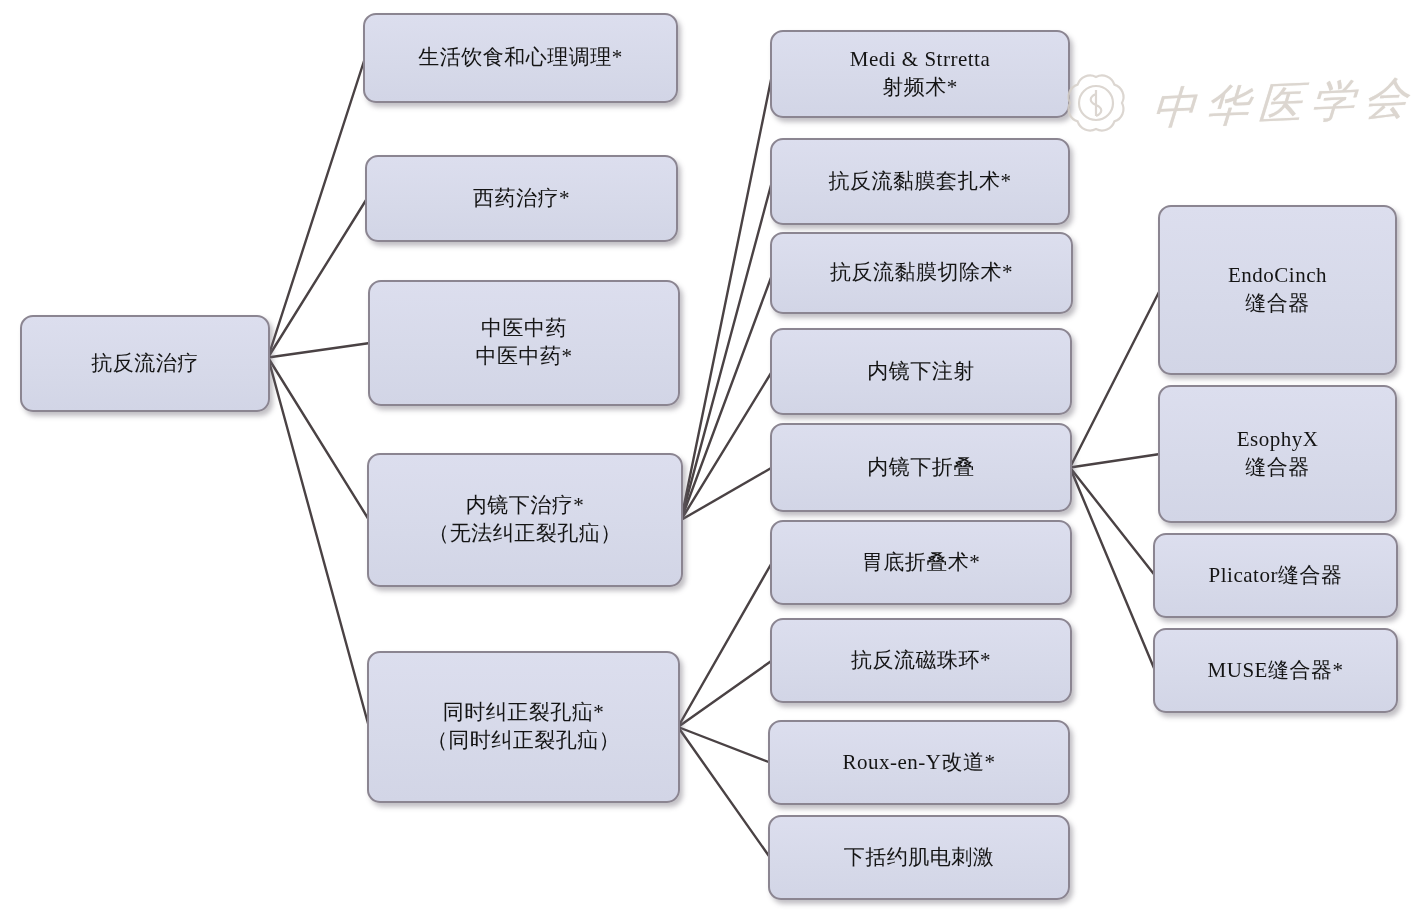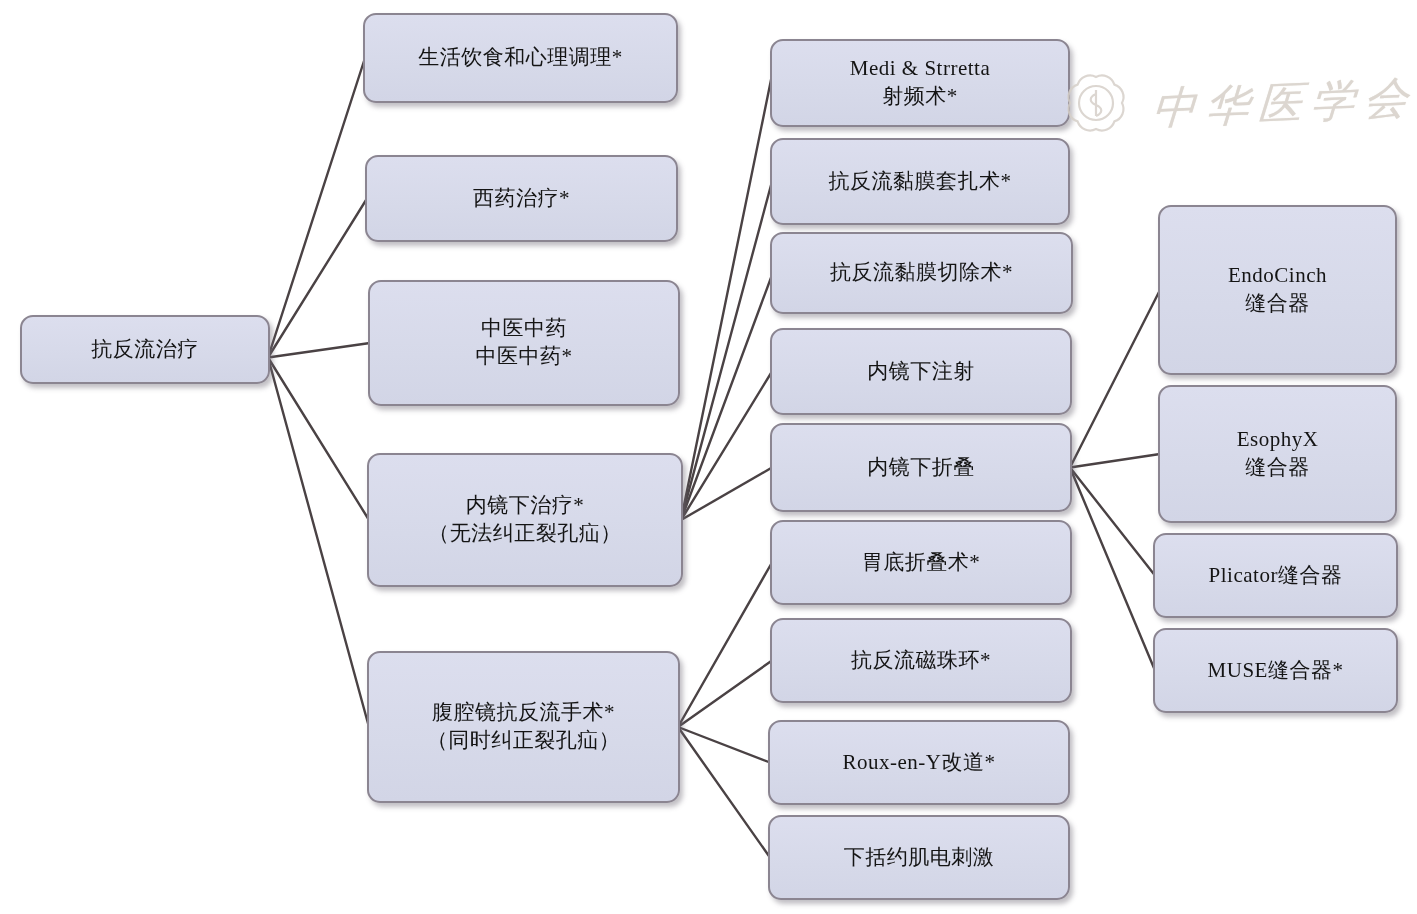--- a/index.html
+++ b/index.html
@@ -81,42 +81,42 @@
       <line x1="678" y1="727" x2="772" y2="660.5"></line>
       <line x1="678" y1="727" x2="770" y2="762.5"></line>
       <line x1="678" y1="727" x2="770" y2="857.5"></line>
       <line x1="1070" y1="467.5" x2="1160" y2="290"></line>
       <line x1="1070" y1="467.5" x2="1160" y2="454"></line>
       <line x1="1070" y1="467.5" x2="1155" y2="575.5"></line>
       <line x1="1070" y1="467.5" x2="1155" y2="670.5"></line>
     </svg>
 
   <div id="nodes">
-      <div class="node" style="left: 20px; top: 315px; width: 250px; height: 69px;">
+      <div class="node" style="left: 20px; top: 315px; width: 250px; height: 97px;">
         <span class="nline">抗反流治疗</span>
       </div>
       <div class="node" style="left: 363px; top: 13px; width: 315px; height: 90px;">
         <span class="nline">生活饮食和心理调理*</span>
       </div>
       <div class="node" style="left: 365px; top: 155px; width: 313px; height: 87px;">
         <span class="nline">西药治疗*</span>
       </div>
       <div class="node" style="left: 368px; top: 280px; width: 312px; height: 126px;">
         <span class="nline">中医中药</span>
         <span class="nline">中医中药*</span>
       </div>
       <div class="node" style="left: 367px; top: 453px; width: 316px; height: 134px;">
         <span class="nline">内镜下治疗*</span>
         <span class="nline">（无法纠正裂孔疝）</span>
       </div>
       <div class="node" style="left: 367px; top: 651px; width: 313px; height: 152px;">
-        <span class="nline">腹腔镜抗反流手术*</span>
+        <span class="nline">同时纠正裂孔疝*</span>
         <span class="nline">（同时纠正裂孔疝）</span>
       </div>
-      <div class="node" style="left: 770px; top: 39px; width: 300px; height: 88px;">
+      <div class="node" style="left: 770px; top: 30px; width: 300px; height: 88px;">
         <span class="nline">Medi &amp; Strretta</span>
         <span class="nline">射频术*</span>
       </div>
       <div class="node" style="left: 770px; top: 138px; width: 300px; height: 87px;">
         <span class="nline">抗反流黏膜套扎术*</span>
       </div>
       <div class="node" style="left: 770px; top: 232px; width: 303px; height: 82px;">
         <span class="nline">抗反流黏膜切除术*</span>
       </div>
       <div class="node" style="left: 770px; top: 328px; width: 302px; height: 87px;">

